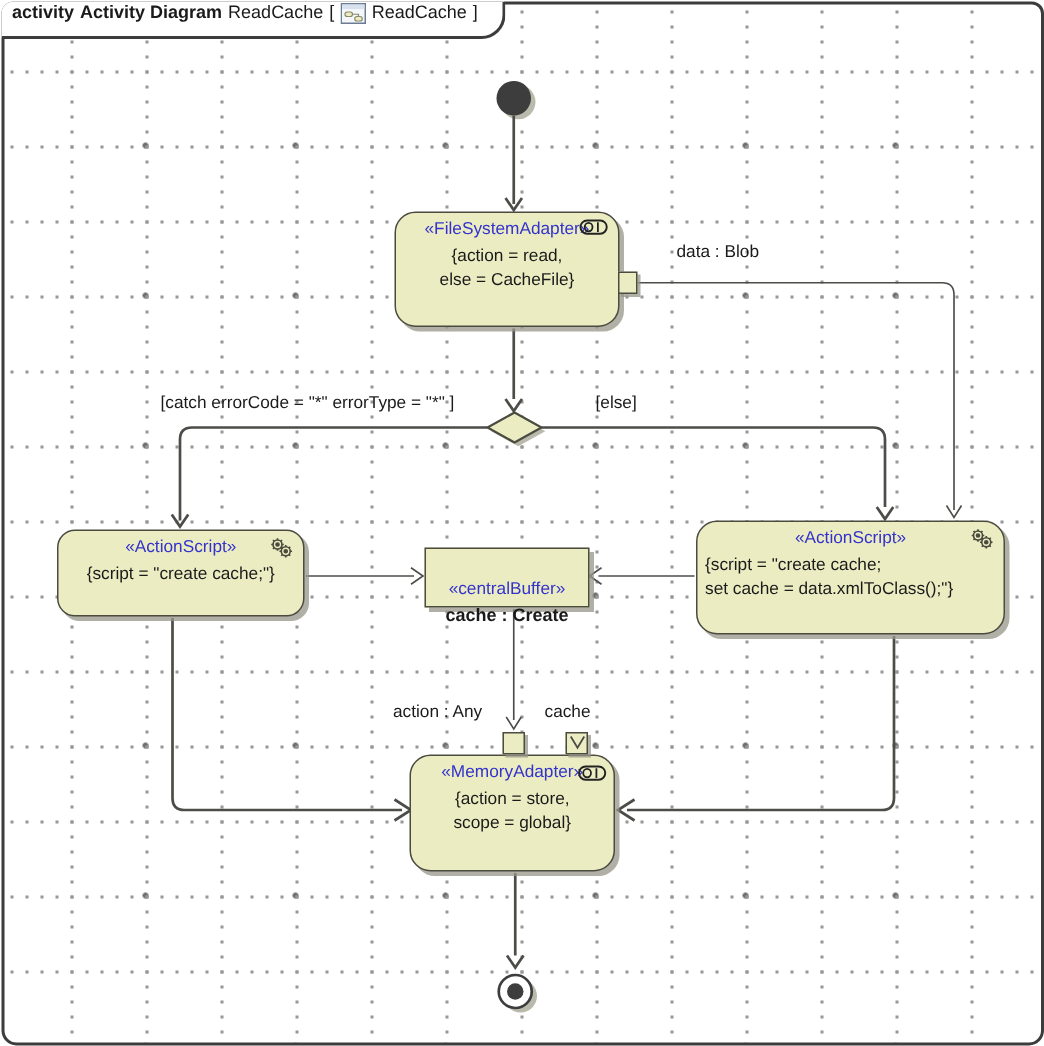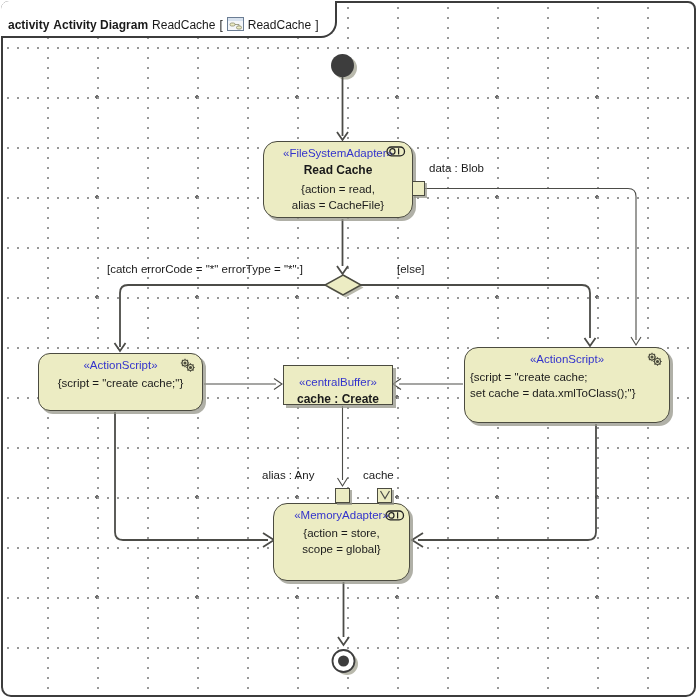--- a/index.html
+++ b/index.html
@@ -25,22 +25,22 @@
       radial-gradient(circle,#979797 1px,transparent 1.35px),
       radial-gradient(circle,#6e6e6e 1.8px,transparent 2.1px);
     background-size:10px 50px,50px 10px,100px 100px;
     background-position:0px 20px,20px 0px,44px 44px;
   }
   
   .tab{
     position:absolute;left:1px;top:1px;height:23px;background:#fff;
     border-right:2px solid #3c3c3c;border-bottom:2px solid #3c3c3c;
     border-top-left-radius:8px;border-bottom-right-radius:16px;
-    display:inline-flex;align-items:center;gap:4px;
-    padding:12px 16px 0 7px;font-size:12px;white-space:nowrap;z-index:30;
+    display:inline-flex;gap:4px;
+    padding:0 16px 0 7px;font-size:12px;white-space:nowrap;z-index:30;
   }
   .tab b{font-weight:bold;}
   .tab .dicon{display:inline-block;position:relative;top:1px;}
   
   .node{
     position:absolute;background:var(--node-fill);
     border:1.6px solid var(--node-border);
     box-shadow:3px 3px 0 var(--shadow);
     text-align:center;font-size:11.5px;line-height:15px;
     box-sizing:border-box;padding-top:3px;z-index:10;
@@ -162,45 +162,44 @@
 
 <div class="node rounded" style="left:263px;top:141px;width:150px;height:77px;">
   <div class="stereo">«FileSystemAdapter»</div>
   <span class="cicon">
     <svg width="20" height="11" viewBox="0 0 20 11">
       <rect x="1" y="1" width="17.5" height="8.8" rx="4.4" fill="none" stroke="#222" stroke-width="1.3"></rect>
       <ellipse cx="6.4" cy="5.4" rx="2.6" ry="2.8" fill="none" stroke="#222" stroke-width="1.2"></ellipse>
       <line x1="12.6" y1="2.2" x2="12.6" y2="8.6" stroke="#222" stroke-width="1.2"></line>
     </svg>
   </span>
-  <div class="nname">Read Cache</div>
   <div class="nbody">
     <div>{action = read,</div>
-    <div>alias = CacheFile}</div>
+    <div>else = CacheFile}</div>
   </div>
 </div>
 
 <div class="node rounded" style="left:38px;top:353px;width:165px;height:58px;border-radius:12px;">
   <div class="stereo">«ActionScript»</div>
   <span class="cicon">
     <svg width="17" height="15" viewBox="0 0 17 15" stroke="#4b4b3c" fill="none" stroke-width="1.1">
       <circle cx="6" cy="5" r="3"></circle>
         <circle cx="6" cy="5" r="1" fill="#4b4b3c"></circle>
       <path d="M6,0.8 V2 M6,8 V9.2 M1.8,5 H3 M9,5 H10.2 M3,2 L3.9,2.9 M8.1,7.1 L9,8 M9,2 L8.1,2.9 M3.9,7.1 L3,8"></path>
       <circle cx="11.5" cy="9.5" r="3"></circle>
         <circle cx="11.5" cy="9.5" r="1" fill="#4b4b3c"></circle>
       <path d="M11.5,5.3 V6.5 M11.5,12.5 V13.7 M7.3,9.5 H8.5 M14.5,9.5 H15.7 M8.5,6.5 L9.4,7.4 M13.6,11.6 L14.5,12.5 M14.5,6.5 L13.6,7.4 M9.4,11.6 L8.5,12.5"></path>
     </svg>
   </span>
   <div class="nbody">
     <div>{script = "create cache;"}</div>
   </div>
 </div>
 
-<div class="node" style="left:283px;top:365px;width:110px;height:40px;padding-top:8px;">
+<div class="node" style="left:283px;top:365px;width:110px;height:40px;padding-top:19px;">
   <div class="stereo">«centralBuffer»</div>
   <div class="nname">cache : Create</div>
 </div>
 
 <div class="node rounded" style="left:464px;top:347px;width:206px;height:76px;">
   <div class="stereo">«ActionScript»</div>
   <span class="cicon">
     <svg width="17" height="15" viewBox="0 0 17 15" stroke="#4b4b3c" fill="none" stroke-width="1.1">
       <circle cx="6" cy="5" r="3"></circle>
         <circle cx="6" cy="5" r="1" fill="#4b4b3c"></circle>
@@ -232,17 +231,17 @@
 </div>
 
 <div class="pin" style="left:412px;top:181px;height:15px;"></div>
 <div class="pin" style="left:335px;top:488px;width:15px;height:15px;"></div>
 <div class="pin" style="left:377px;top:488px;width:15px;height:15px;">
   <svg width="12" height="12" viewBox="0 0 12 12" style="display:block;margin:0 auto;">
     <polyline points="1.5,2 6,9.5 10.5,2" fill="none" stroke="#4c4c48" stroke-width="1.2"></polyline>
   </svg>
 </div>
 
-<div class="lbl" style="left:429px;top:162px;">data : Blob</div>
+<div class="lbl" style="left:451px;top:162px;">data : Blob</div>
 <div class="lbl" style="left:107px;top:263px;">[catch errorCode = "*" errorType = "*" ]</div>
 <div class="lbl" style="left:397px;top:263px;">[else]</div>
-<div class="lbl" style="left:262px;top:469px;">alias : Any</div>
+<div class="lbl" style="left:262px;top:469px;">action : Any</div>
 <div class="lbl" style="left:363px;top:469px;">cache</div>
 
 </body></html>

